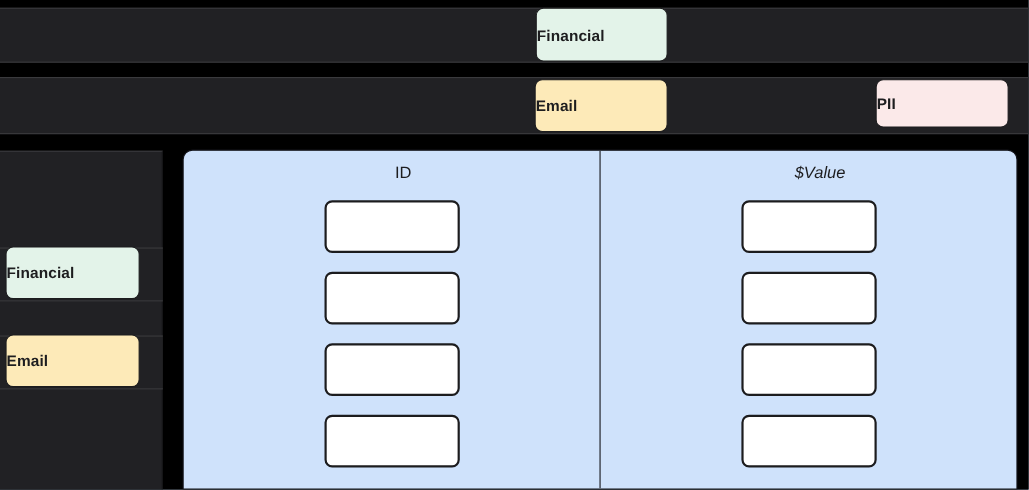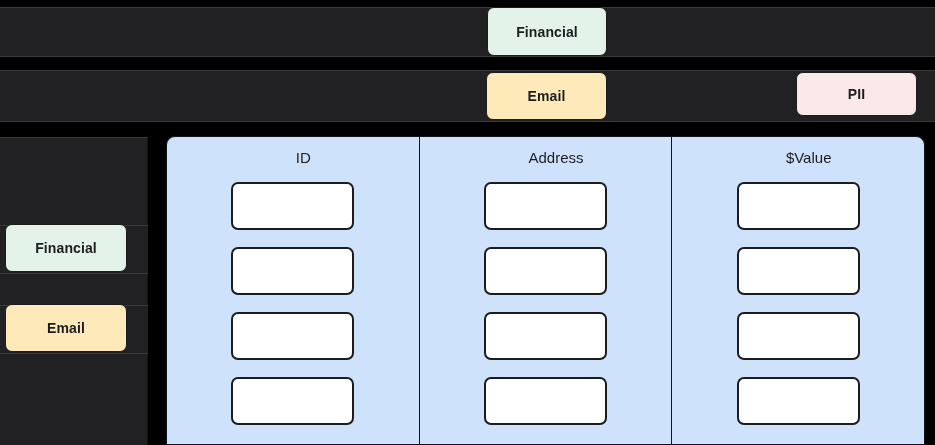--- a/index.html
+++ b/index.html
@@ -15,21 +15,20 @@
     overflow: hidden;
     font-family: "Liberation Sans", sans-serif;
     -webkit-font-smoothing: antialiased;
   }
 
   
   .chip {
     position: absolute;
     display: flex;
     align-items: center;
-    justify-content: center;
     border-radius: 7px;
     border: 1px solid #1c1c1e;
     font-size: 14px;
     font-weight: bold;
     color: #1d1d1f;
     letter-spacing: .1px;
     white-space: nowrap;
   }
 
   
@@ -89,21 +88,21 @@
   }
   .column {
     flex: 1 1 0;
     height: 100%;
     position: relative;
     border-right: 1px solid #14141a;
     display: flex;
     flex-direction: column;
     align-items: center;
   }
-  .column:last-child { border-right: none; }
+  .column:last-child { border-right: none; font-style: italic; }
 
   .col-header {
     margin-top: 11px;
     font-size: 15px;
     color: #1d1d1f;
     text-align: center;
     line-height: 20px;
     height: 22px;
     white-space: nowrap;
     margin-left: 21px;
@@ -164,29 +163,20 @@
     <div class="cells">
       <div class="cell"></div>
       <div class="cell"></div>
       <div class="cell"></div>
       <div class="cell"></div>
     </div>
   </div>
 
 
 
-  <div class="column">
-    <div class="col-header">Address</div>
-    <div class="cells">
-      <div class="cell"></div>
-      <div class="cell"></div>
-      <div class="cell"></div>
-      <div class="cell"></div>
-    </div>
-  </div>
 
   <div class="column">
     <div class="col-header">$Value</div>
     <div class="cells">
       <div class="cell"></div>
       <div class="cell"></div>
       <div class="cell"></div>
       <div class="cell"></div>
     </div>
   </div>

